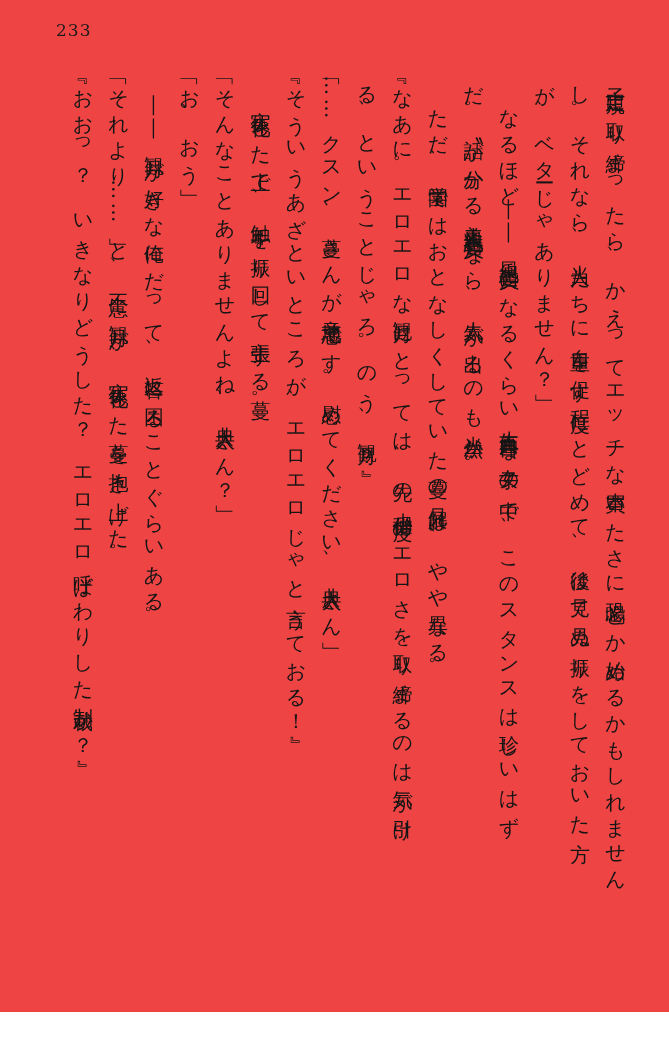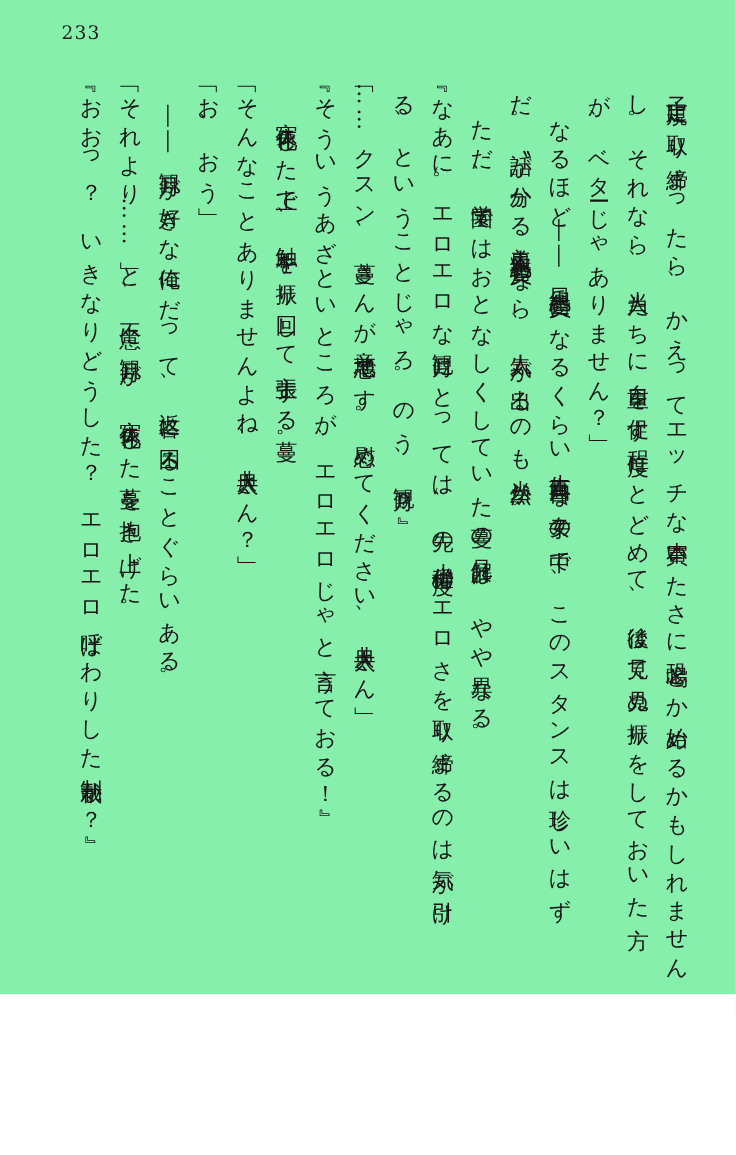--- a/index.html
+++ b/index.html
@@ -3,22 +3,22 @@
   <meta charset="utf-8">
   <style>
     html, body {
       margin: 0;
       padding: 0;
       background: #ffffff;
     }
     .page {
       position: relative;
       width: 669px;
-      height: 904px;
-      background: #86efac;
+      height: 1012px;
+      background: #ef4444;
       color: #191919;
       font-family: "DejaVu Serif", "Liberation Serif", serif;
       overflow: hidden;
     }
     .page-number {
       position: absolute;
       top: 20px;
       left: 56px;
       font-size: 17px;
       letter-spacing: 1px;

